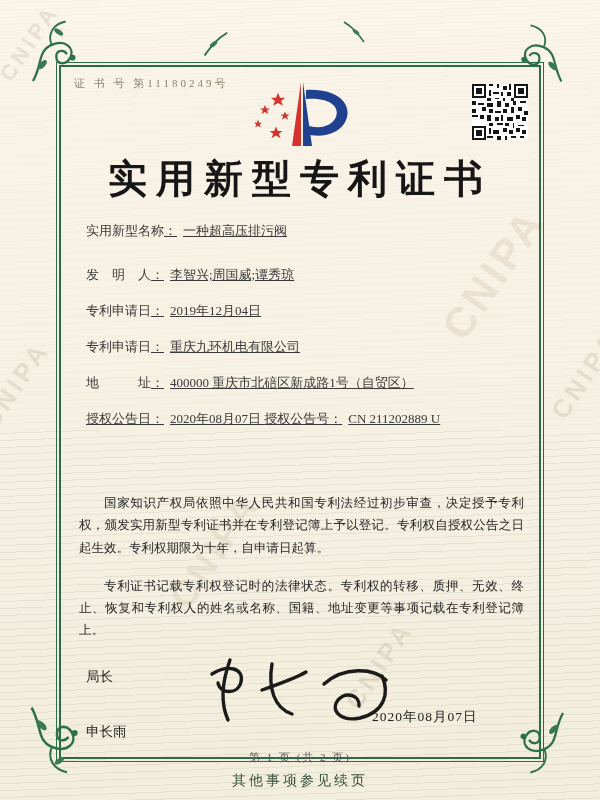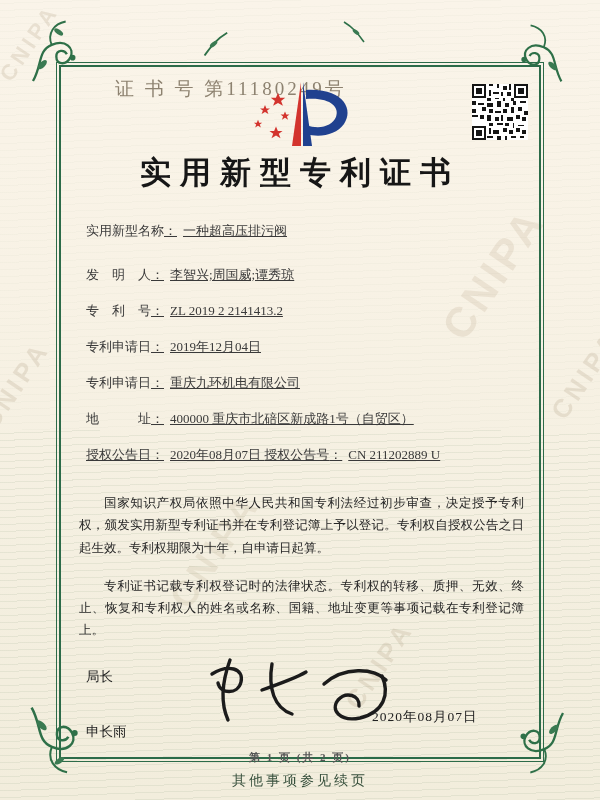--- a/index.html
+++ b/index.html
@@ -15,42 +15,42 @@
   .waves.bottom{top:430px;bottom:0;opacity:.85;
     background:repeating-linear-gradient(178deg,rgba(255,255,255,0) 0 3px,rgba(145,165,135,.18) 3px 4px,rgba(255,255,255,0) 4px 7px);}
   
   .frame{position:absolute;left:56px;right:56px;top:62px;bottom:38px;border:1px solid #2c6b49;}
   .frame-inner{position:absolute;inset:2px;border:2px solid #2c6b49;}
   
   .wm{position:absolute;font-family:"Liberation Sans","DejaVu Sans",sans-serif;
     font-weight:bold;color:rgba(165,145,115,.20);letter-spacing:4px;
     transform:rotate(-56deg);pointer-events:none;white-space:nowrap;}
   
-  .cert-no{position:absolute;left:74px;top:76px;font-size:19px;letter-spacing:3px;color:#8d8270;margin-left:41px;}
+  .cert-no{position:absolute;left:74px;top:76px;font-size:11px;letter-spacing:3px;color:#8d8270;}
   .qr{position:absolute;left:472px;top:84px;width:56px;height:56px;}
   .logo{position:absolute;left:232px;top:78px;width:136px;height:74px;}
   .title{position:absolute;left:0;right:0;top:152px;text-align:center;
-    font-size:31px;font-weight:bold;letter-spacing:9px;color:#161616;}
+    font-size:39px;font-weight:bold;letter-spacing:9px;color:#161616;}
   
   .fields{position:absolute;left:86px;right:64px;top:222px;font-size:13px;color:#3a3a3a;}
   .field-row{height:22px;margin-bottom:14px;white-space:nowrap;text-decoration:underline;}
   .field-row.gap{margin-top:22px;}
   .field-label{display:inline-block;width:65px;text-align:justify;text-align-last:justify;vertical-align:bottom;}
   .field-label.w6{width:78px;}
   .field-value{margin-left:6px;}
   .grant-pair + .grant-pair{}
   
   .body-text{position:absolute;left:63px;right:60px;top:476px;font-size:12.5px;line-height:1.78;color:#262626;text-align:justify;}
   .body-text p{margin:16px;text-indent:2em;}
   
   .sig-title{position:absolute;left:86px;top:668px;font-size:13.5px;font-family:Liberation Serif, serif;color:#222;}
   .sig-name{position:absolute;left:86px;top:695px;font-size:13.5px;font-family:"Liberation Sans","DejaVu Sans",sans-serif;color:#222;margin-top:28px;}
   .sig-script{position:absolute;left:196px;top:650px;width:200px;height:78px;}
   .issue-date{position:absolute;left:372px;top:708px;font-size:13.5px;color:#222;letter-spacing:1px;}
-  .page-info{position:absolute;left:0;right:0;top:750px;text-align:center;font-size:11px;color:#555;letter-spacing:2px;font-weight:bold;}
+  .page-info{position:absolute;left:0;right:0;top:750px;text-align:center;font-size:11px;color:#555;letter-spacing:2px;}
   .footer-note{position:absolute;left:0;right:0;top:772px;text-align:center;font-size:14px;color:#37503c;letter-spacing:3px;}
   
   .orn{position:absolute;pointer-events:none;}
 </style>
 </head>
 <body>
 
 <div class="page">
 
   <div class="waves top"></div>
@@ -186,23 +186,20 @@
   <div class="title">实用新型专利证书</div>
 
   <div class="fields">
     <div class="field-row">
       <span class="field-label w6">实用新型名称</span><span>：</span><span class="field-value">一种超高压排污阀</span>
     </div>
     <div class="field-row gap">
       <span class="field-label">发明人</span><span>：</span><span class="field-value">李智兴;周国威;谭秀琼</span>
     </div>
     <div class="field-row">
-      <span class="field-label">专利号</span><span>：</span><span class="field-value">ZL 2019 2 2141413.2</span>
-    </div>
-    <div class="field-row">
       <span class="field-label">专利申请日</span><span>：</span><span class="field-value">2019年12月04日</span>
     </div>
     <div class="field-row">
       <span class="field-label">专利申请日</span><span>：</span><span class="field-value">重庆九环机电有限公司</span>
     </div>
     <div class="field-row">
       <span class="field-label">地址</span><span>：</span><span class="field-value">400000 重庆市北碚区新成路1号（自贸区）</span>
     </div>
     <div class="field-row">
       <span class="grant-pair"><span>授权公告日</span><span>：</span><span class="field-value">2020年08月07日</span></span>

